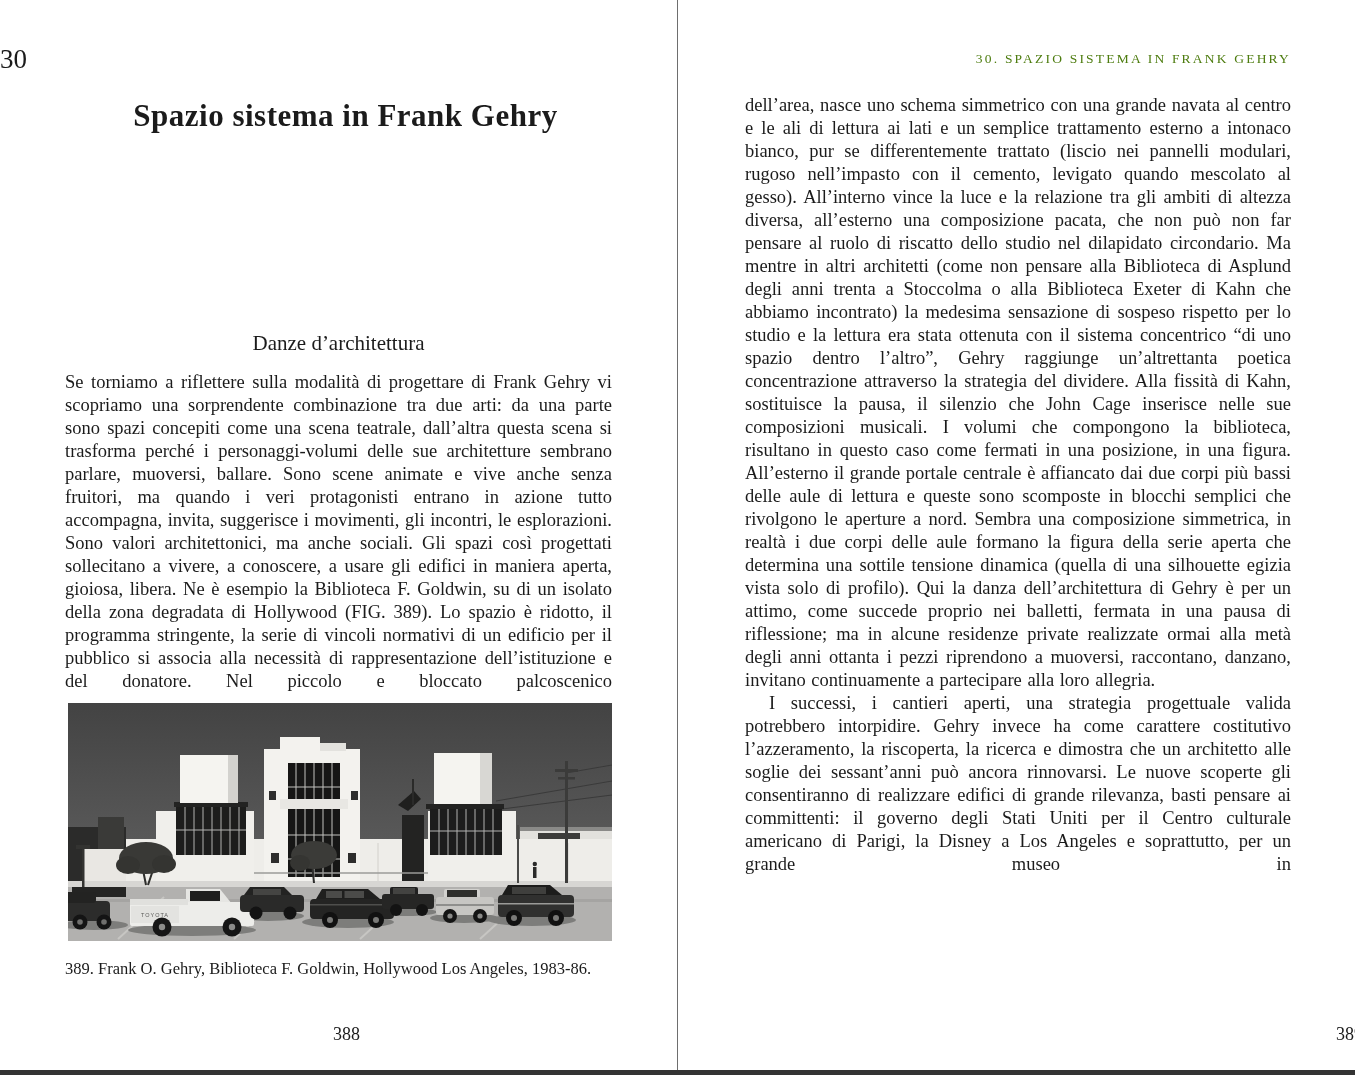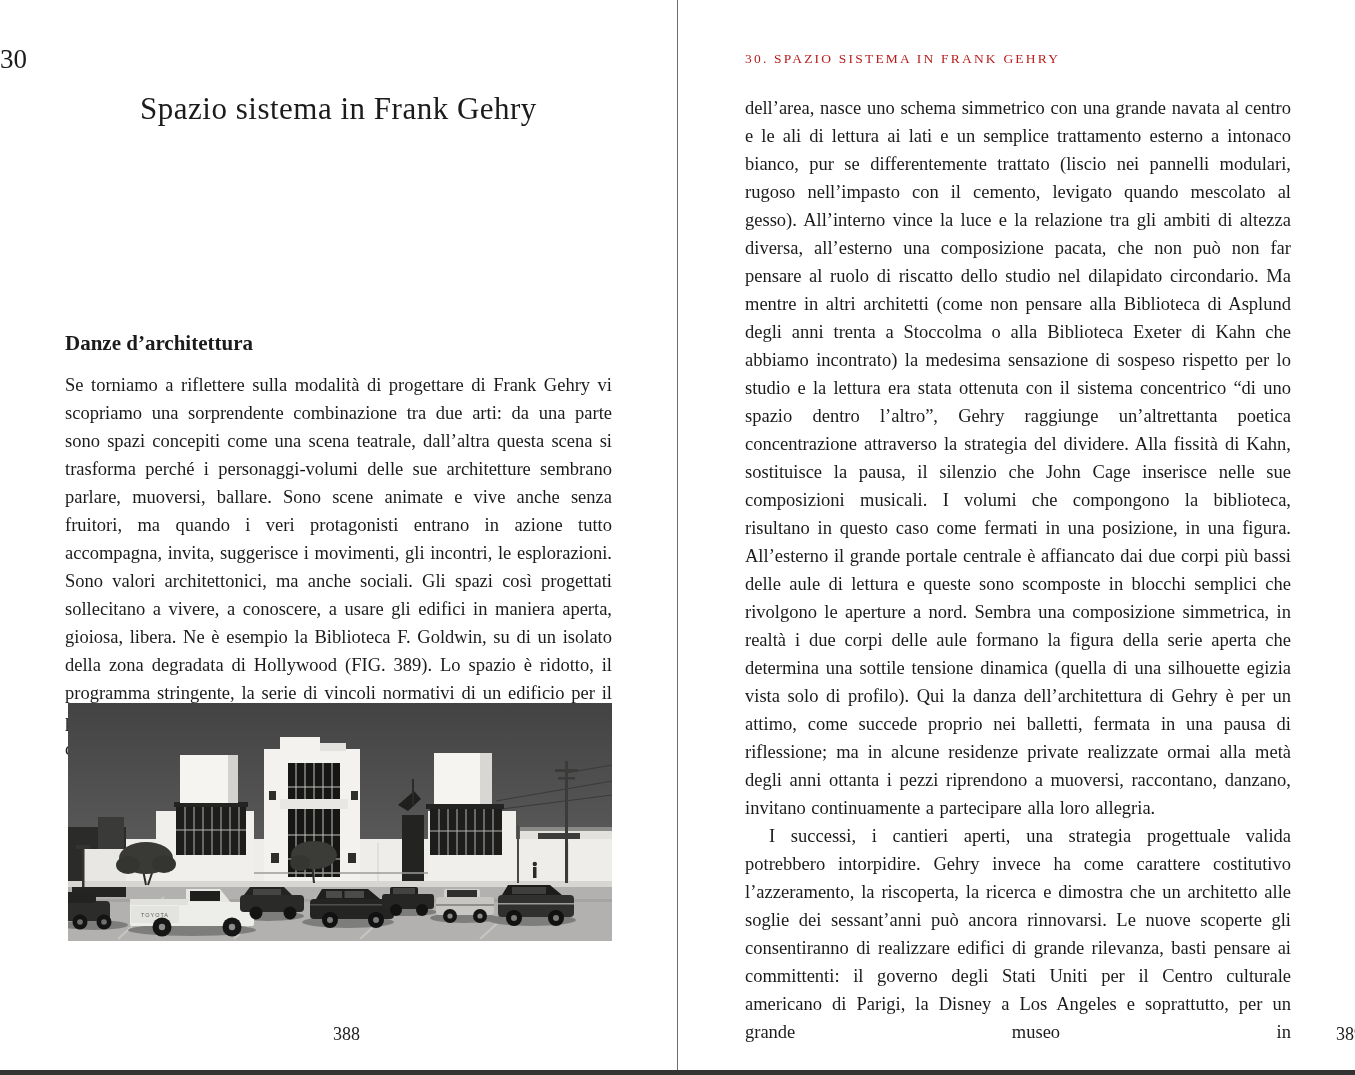--- a/index.html
+++ b/index.html
@@ -23,27 +23,27 @@
   
   .chapter-number {
     position: absolute; left: 0; top: 44px; width: 677px;
     font-size: 27px;
   }
   .chapter-title {
     position: absolute; left: 0; top: 91px; width: 677px;
     text-align: center; font-size: 31px; letter-spacing: 0.5px;
   }
   .heading {
-    font-size: 21px; font-weight: bold; margin: 0;
+    font-size: 21px; text-align: center; font-weight: normal; margin: 0;
   }
   .heading-left {
     position: absolute; left: 65px; top: 331px; width: 547px;
   }
   .bodytext {
-    font-size: 18.5px; line-height: 28px;
+    font-size: 18.5px; line-height: 23px;
     text-align: justify; word-spacing: 1px;
     hyphens: auto; -webkit-hyphens: auto;
   }
   .continues { text-align-last: justify; }
   .body-left {
     position: absolute; left: 65px; top: 371px; width: 547px;
   }
   .figure {
     position: absolute; left: 68px; top: 703px; width: 544px; height: 238px;
   }
@@ -54,38 +54,38 @@
   }
   .page-number {
     position: absolute; top: 1024px; width: 677px;
     text-align: center; font-size: 18px; padding-left: 8px;
   }
   .page-number.left { left: 0; }
   .page-number.right { left: 678px; text-align: right; }
   
   .running-header {
     position: absolute; left: 745px; top: 51px; width: 546px;
-    text-align: left; font-size: 13.5px; letter-spacing: 2.2px;
-    color: #b91c1c;
+    text-align: right; font-size: 13.5px; letter-spacing: 2.2px;
+    color: #4d7c0f;
   }
   .right-column {
     position: absolute; left: 745px; top: 94px; width: 546px;
   }
   .right-column p { margin: 0; }
   .heading-right { margin: 38px 0 17px 0; }
   .indent { text-indent: 24px; }
 </style>
 </head>
 <body>
 
 <div class="spread">
 
   <div class="chapter-number">30</div>
 
-  <h1 class="chapter-title" style="font-weight:normal;margin:0;">Spazio sistema in Frank Gehry</h1>
+  <h1 class="chapter-title" style="font-weight:bold;margin:7px;">Spazio sistema in Frank Gehry</h1>
 
   <h2 class="heading heading-left">Danze d’architettura</h2>
 
   <div class="bodytext continues body-left">Se torniamo a riflettere sulla modalità di progettare di Frank Gehry vi scopriamo una sorprendente combinazione tra due arti: da una parte sono spazi concepiti come una scena teatrale, dall’altra questa scena si trasforma perché i personaggi-volumi delle sue architetture sembrano parlare, muoversi, ballare. Sono scene animate e vive anche senza fruitori, ma quando i veri protagonisti entrano in azione tutto accompagna, invita, suggerisce i movimenti, gli incontri, le esplorazioni. Sono valori architettonici, ma anche sociali. Gli spazi così progettati sollecitano a vivere, a conoscere, a usare gli edifici in maniera aperta, gioiosa, libera. Ne è esempio la Biblioteca F. Goldwin, su di un isolato della zona degradata di Hollywood (FIG. 389). Lo spazio è ridotto, il programma stringente, la serie di vincoli normativi di un edificio per il pubblico si associa alla necessità di rappresentazione dell’istituzione e del donatore. Nel piccolo e bloccato palcoscenico</div>
 
   <div class="figure">
     <svg viewBox="0 0 544 238" width="544" height="238" xmlns="http://www.w3.org/2000/svg">
       <defs>
         <linearGradient id="sky" x1="0" y1="0" x2="0" y2="1">
           <stop offset="0" stop-color="#434343"></stop>
@@ -261,20 +261,21 @@
       <rect x="444" y="184" width="34" height="7" fill="#3f3f3d"></rect>
       <rect x="430" y="192" width="76" height="22" rx="4" fill="#30302f"></rect>
       <rect x="430" y="200" width="76" height="1.5" fill="#9a9a98"></rect>
       <circle cx="446" cy="215" r="8" fill="#111111"></circle>
         <circle cx="446" cy="215" r="3" fill="#7a7a78"></circle>
       <circle cx="488" cy="215" r="8" fill="#111111"></circle>
         <circle cx="488" cy="215" r="3" fill="#7a7a78"></circle>
     </svg>
   </div>
 
+  <div class="caption">389. Frank O. Gehry, Biblioteca F. Goldwin, Hollywood Los Angeles, 1983-86.</div>
 
   <div class="page-number left">388</div>
 
   <div class="running-header">30. SPAZIO SISTEMA IN FRANK GEHRY</div>
 
   <div class="right-column bodytext">
     <p>dell’area, nasce uno schema simmetrico con una grande navata al centro e le ali di lettura ai lati e un semplice trattamento esterno a intonaco bianco, pur se differentemente trattato (liscio nei pannelli modulari, rugoso nell’impasto con il cemento, levigato quando mescolato al gesso). All’interno vince la luce e la relazione tra gli ambiti di altezza diversa, all’esterno una composizione pacata, che non può non far pensare al ruolo di riscatto dello studio nel dilapidato circondario. Ma mentre in altri architetti (come non pensare alla Biblioteca di Asplund degli anni trenta a Stoccolma o alla Biblioteca Exeter di Kahn che abbiamo incontrato) la medesima sensazione di sospeso rispetto per lo studio e la lettura era stata ottenuta con il sistema concentrico “di uno spazio dentro l’altro”, Gehry raggiunge un’altrettanta poetica concentrazione attraverso la strategia del dividere. Alla fissità di Kahn, sostituisce la pausa, il silenzio che John Cage inserisce nelle sue composizioni musicali. I volumi che compongono la biblioteca, risultano in questo caso come fermati in una posizione, in una figura. All’esterno il grande portale centrale è affiancato dai due corpi più bassi delle aule di lettura e queste sono scomposte in blocchi semplici che rivolgono le aperture a nord. Sembra una composizione simmetrica, in realtà i due corpi delle aule formano la figura della serie aperta che determina una sottile tensione dinamica (quella di una silhouette egizia vista solo di profilo). Qui la danza dell’architettura di Gehry è per un attimo, come succede proprio nei balletti, fermata in una pausa di riflessione; ma in alcune residenze private realizzate ormai alla metà degli anni ottanta i pezzi riprendono a muoversi, raccontano, danzano, invitano continuamente a partecipare alla loro allegria.</p>
     <p class="indent continues">I successi, i cantieri aperti, una strategia progettuale valida potrebbero intorpidire. Gehry invece ha come carattere costitutivo l’azzeramento, la riscoperta, la ricerca e dimostra che un architetto alle soglie dei sessant’anni può ancora rinnovarsi. Le nuove scoperte gli consentiranno di realizzare edifici di grande rilevanza, basti pensare ai committenti: il governo degli Stati Uniti per il Centro culturale americano di Parigi, la Disney a Los Angeles e soprattutto, per un grande museo in</p>
   </div>
 

